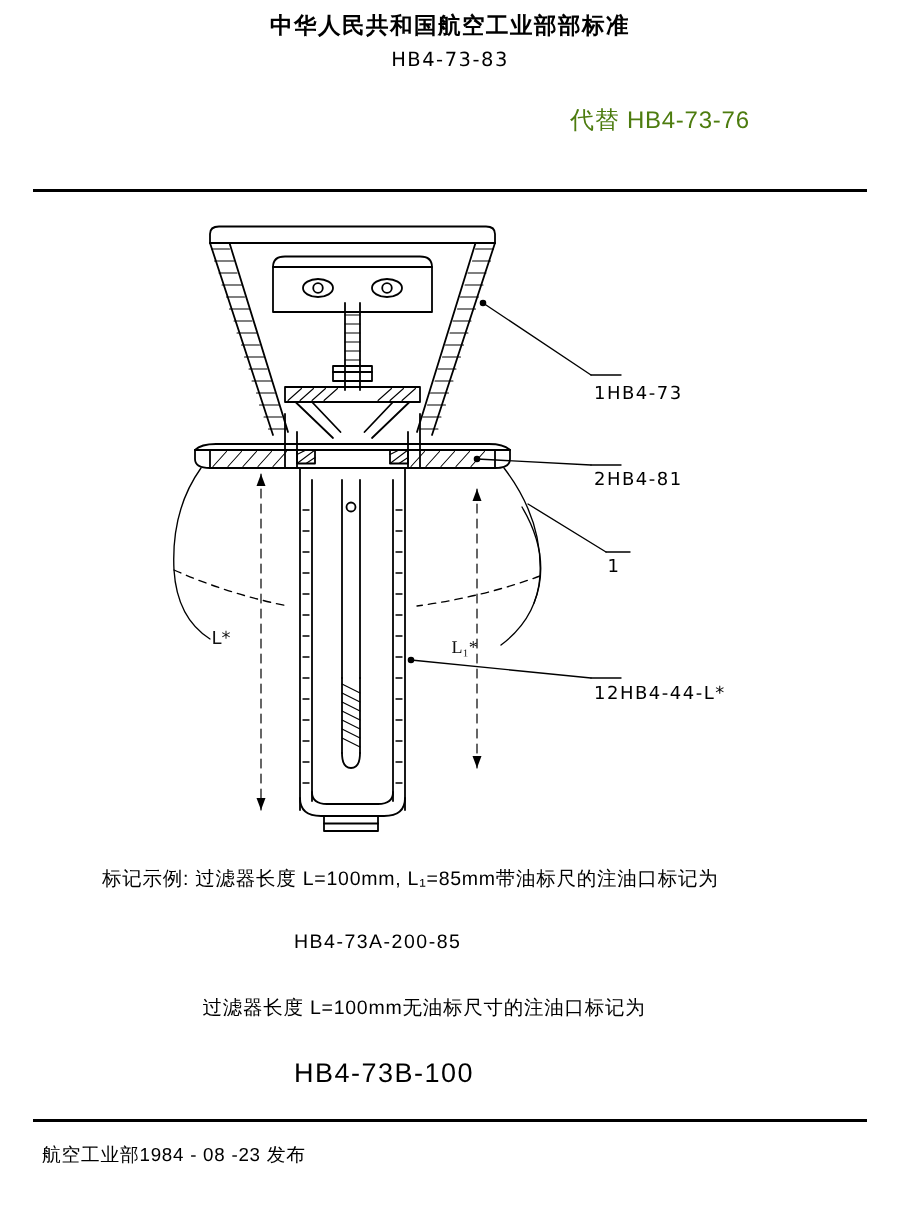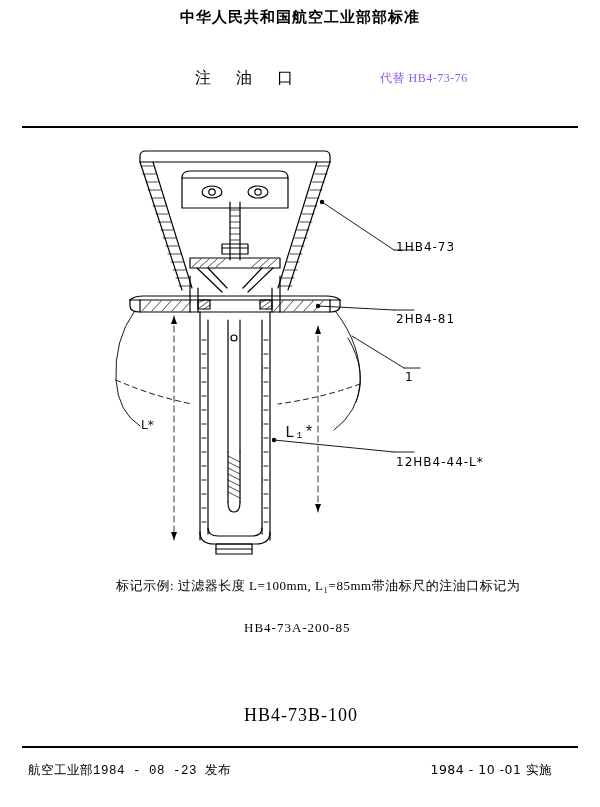--- a/index.html
+++ b/index.html
@@ -53,24 +53,24 @@
     left: 195px;
     font-family: "DejaVu Sans", sans-serif;
     font-size: 16px;
     letter-spacing: 10px;
     color: #000;
   }
   .replaces {
     position: absolute;
     top: 70px;
     left: 380px;
-    font-family: Liberation Serif, serif;
-    font-size: 12px;
+    font-family: Liberation Sans, sans-serif;
+    font-size: 16px;
     letter-spacing: 0.5px;
-    color: #8b5cf6;
+    color: #4d7c0f;
   }
   .rule-top {
     position: absolute;
     top: 126px;
     left: 22px;
     width: 556px;
     height: 2px;
     background: #000;
   }
   .rule-bottom {
@@ -94,68 +94,67 @@
 
   
   .callout {
     position: absolute;
     font-family: "DejaVu Sans", sans-serif;
     font-size: 12px;
     letter-spacing: 1px;
     color: #000;
     white-space: nowrap;
   }
-  .c1 { top: 240px; left: 396px; }
+  .c1 { top: 255px; left: 396px; }
   .c2 { top: 312px; left: 396px; }
   .c3 { top: 370px; left: 405px; }
   .c4 { top: 455px; left: 396px; }
 
   .dim-l  { position:absolute; top: 418px; left: 141px; font-family:"DejaVu Sans",sans-serif; font-size: 12px; }
-  .dim-l1 { position:absolute; top: 424px; left: 285px; font-family:Liberation Mono, monospace; font-size: 16px; }
+  .dim-l1 { position:absolute; top: 424px; left: 301px; font-family:Liberation Serif, serif; font-size: 12px; }
 
   
   .note {
     position: absolute;
-    font-family: Liberation Serif, serif;
+    font-family: Liberation Sans, sans-serif;
     color: #000;
     white-space: nowrap;
-    margin-left: 48px;
   }
   .note-1 { top: 577px; left: 68px;  font-size: 13px; letter-spacing: 0.5px; }
   .note-2 { top: 620px; left: 196px; font-size: 13px; letter-spacing: 1px; }
   .note-3 { top: 663px; left: 135px; font-size: 13px; letter-spacing: 0.5px; }
   .note-4 { top: 705px; left: 196px; font-size: 18px; letter-spacing: 1px; }
 
   
   .footer-left {
     position: absolute;
     top: 762px;
     left: 28px;
-    font-family: Liberation Mono, monospace;
+    font-family: Liberation Sans, sans-serif;
     font-size: 12.5px;
     letter-spacing: 0.5px;
     color: #000;
   }
   .footer-right {
     position: absolute;
     top: 762px;
     right: 30px;
     font-family: "DejaVu Sans", sans-serif;
     font-size: 12.5px;
     letter-spacing: 0.5px;
     color: #000;
   }
 </style>
 </head>
 <body>
 
 <div class="page">
 
   <div class="std-title">中华人民共和国航空工业部部标准</div>
-  <div class="doc-name">注 油 口</div>
+  <div class="std-number">HB4-73-83</div>
   <div class="replaces">代替 HB4-73-76</div>
 
   <div class="rule-top"></div>
 
   <div class="drawing">
     <svg width="556" height="420" viewBox="0 0 556 420" xmlns="http://www.w3.org/2000/svg">
       <g fill="none" stroke="#000" stroke-width="1.2" stroke-linejoin="round" stroke-linecap="round">
 
         <path d="M120 20 L120 14 Q120 10 126 10 L300 10 Q306 10 306 15 L306 22" stroke="none"></path>
 
@@ -380,20 +379,20 @@
   <div class="callout c1">1HB4-73</div>
   <div class="callout c2">2HB4-81</div>
   <div class="callout c3">1</div>
   <div class="callout c4">12HB4-44-L*</div>
 
   <div class="dim-l">L*</div>
   <div class="dim-l1">L₁*</div>
 
   <div class="note note-1">标记示例: 过滤器长度 L=100mm, L₁=85mm带油标尺的注油口标记为</div>
   <div class="note note-2">HB4-73A-200-85</div>
+  <div class="note note-3">过滤器长度 L=100mm无油标尺寸的注油口标记为</div>
   <div class="note note-4">HB4-73B-100</div>
 
   <div class="rule-bottom"></div>
 
   <div class="footer-left">航空工业部1984 - 08 -23 发布</div>
-  <div class="footer-right">1984 -  10 -01  实施</div>
 
 </div>
 
 </body></html>

